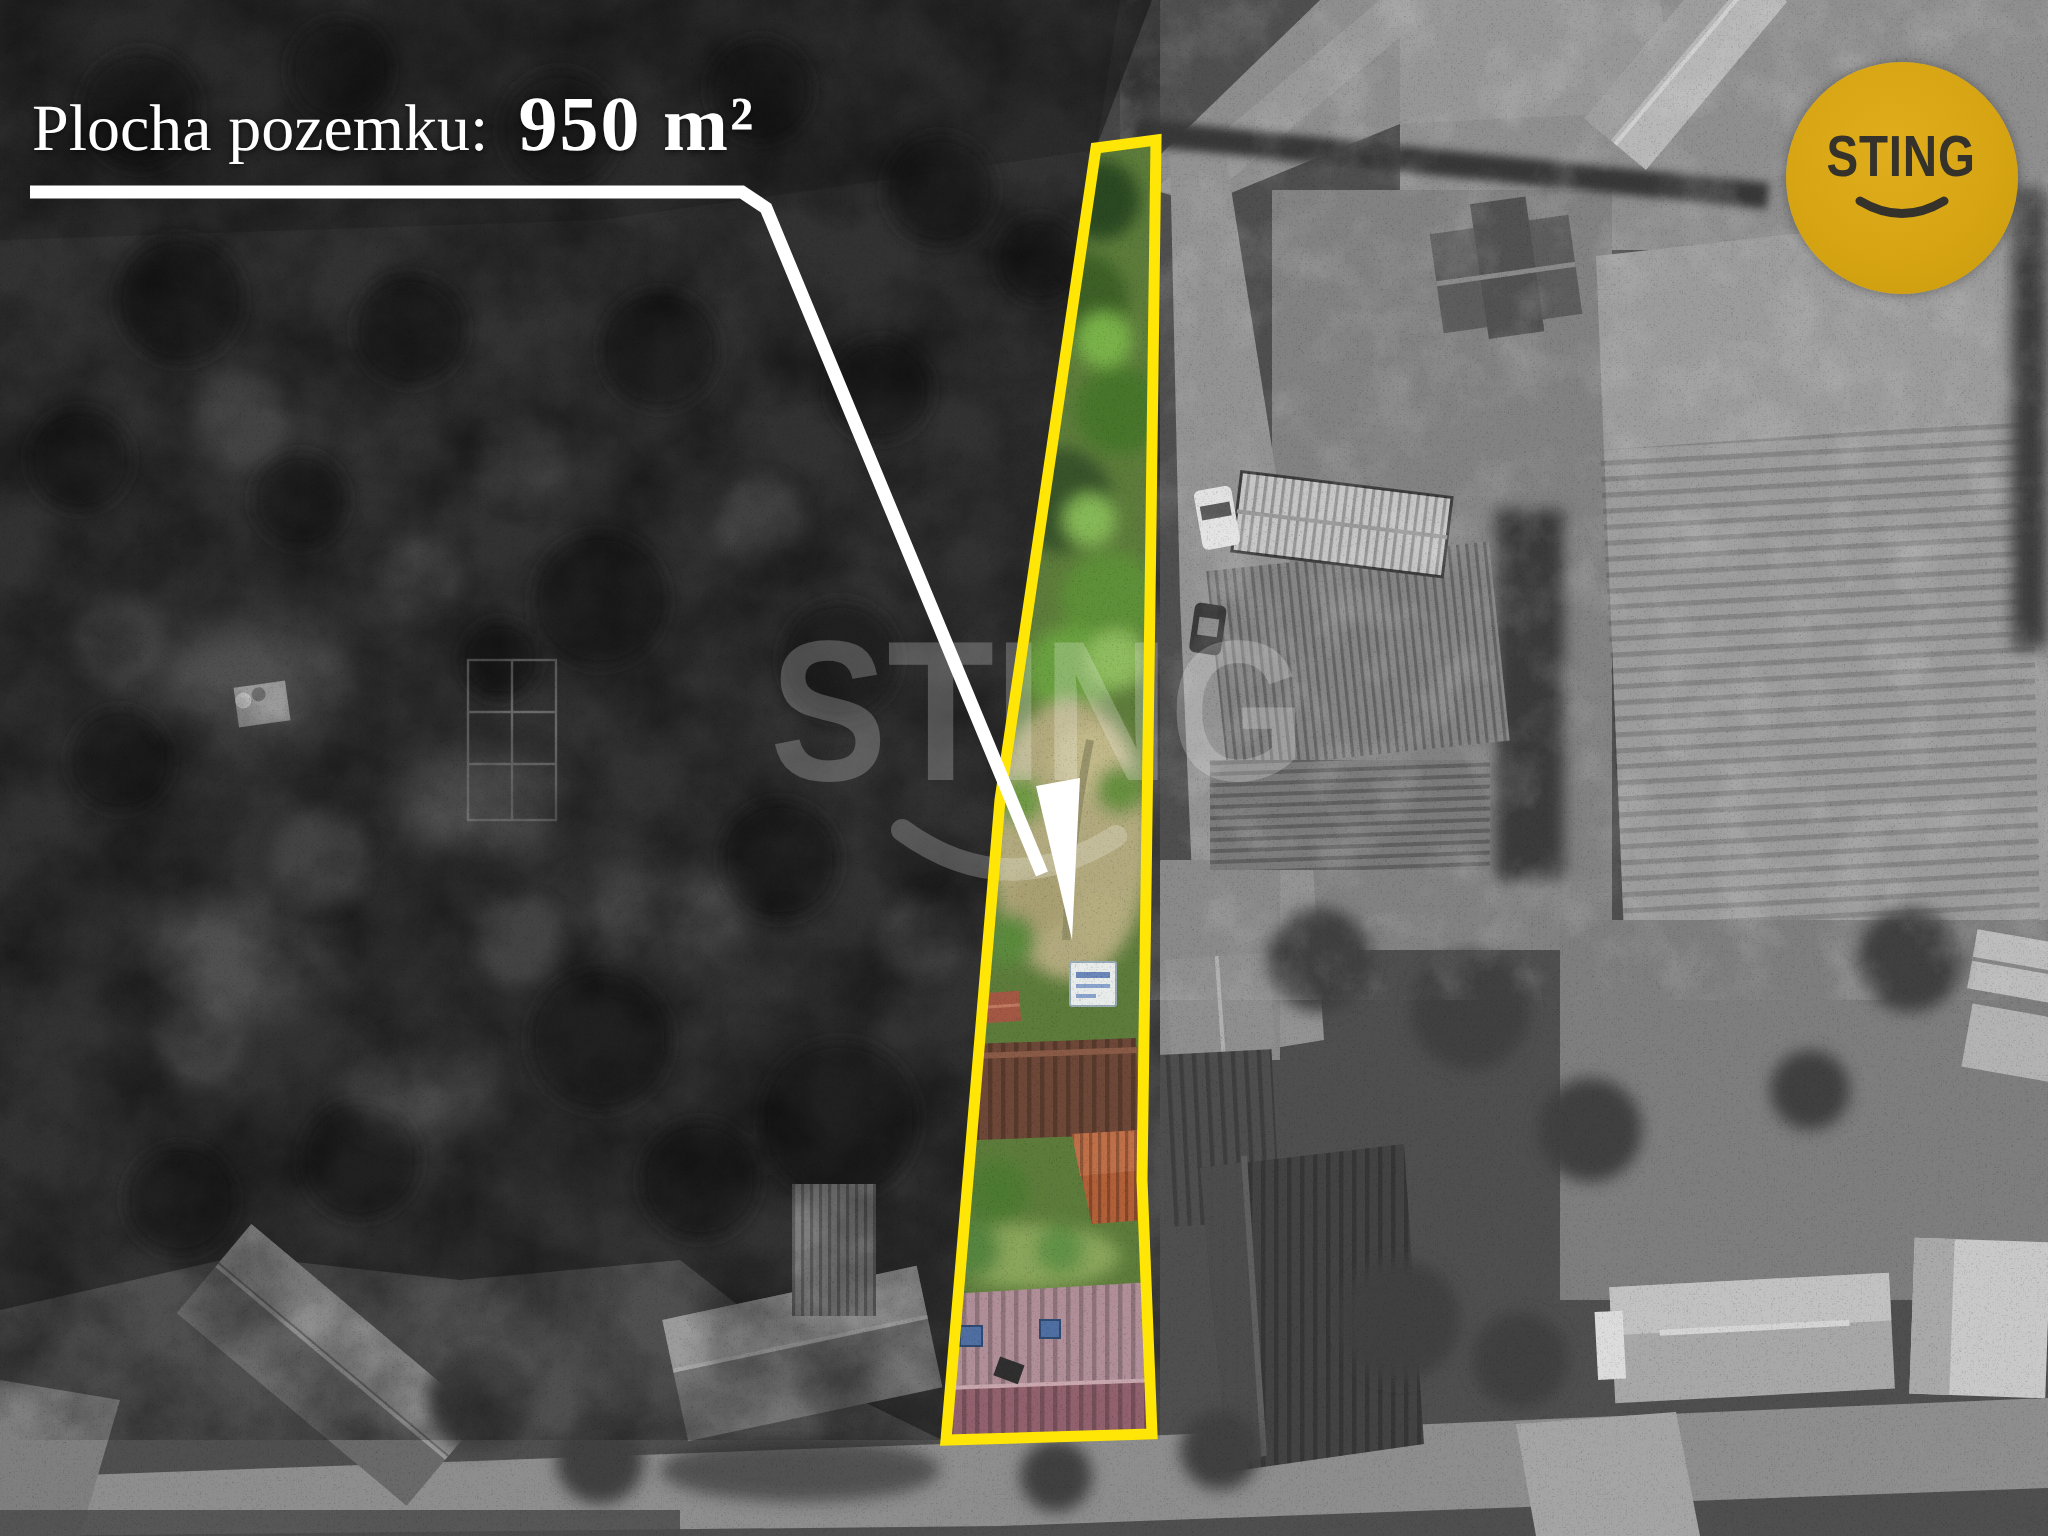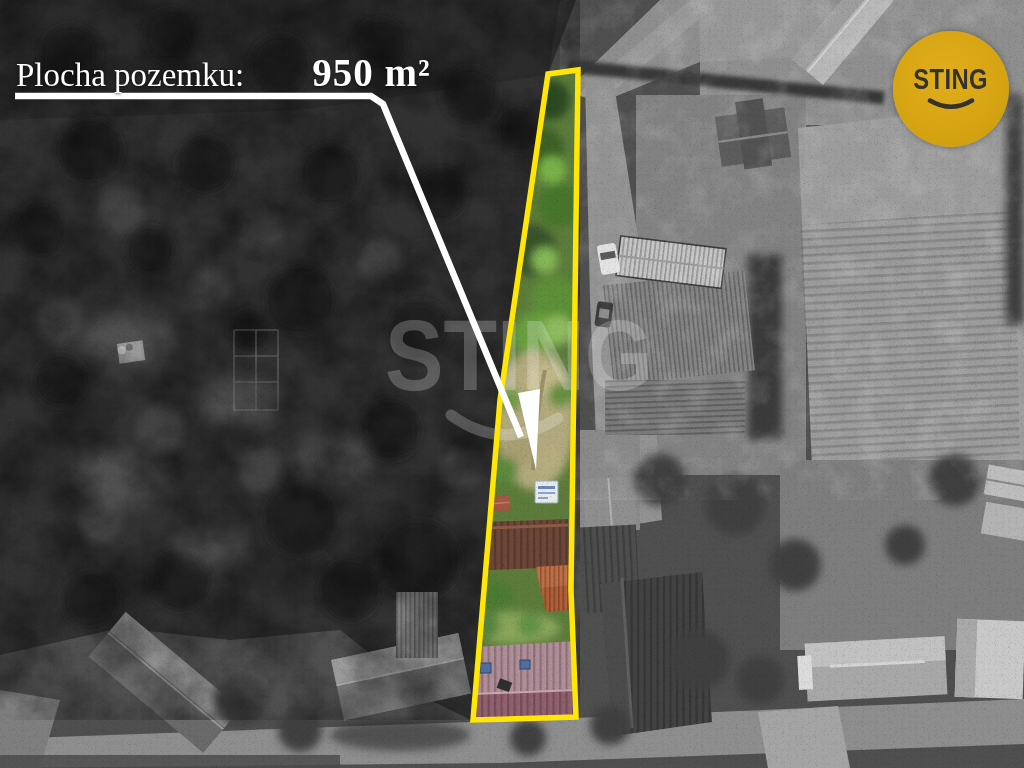--- a/index.html
+++ b/index.html
@@ -2,25 +2,25 @@
 <html><head>
 <meta charset="utf-8">
 <style>
   html,body{margin:0;padding:0;background:#222;}
   .stage{position:relative;width:1024px;height:768px;overflow:hidden;background:#4f4f4f;
          font-family:"Liberation Sans",sans-serif;}
   .stage svg.scene{position:absolute;left:0;top:0;}
   svg text.wm{font-family:"Liberation Sans",sans-serif;font-weight:bold;}
 
   
-  .area-label{position:absolute;left:16px;top:50px;display:flex;align-items:baseline;gap:28px;
+  .area-label{position:absolute;left:16px;top:40px;display:flex;align-items:baseline;gap:15px;
               color:#ffffff;font-family:"Liberation Serif",serif;
               text-shadow:0 1px 3px rgba(0,0,0,.65);white-space:nowrap;}
   .area-label .prefix{font-size:33px;font-weight:normal;}
-  .area-label .value{font-size:39px;font-weight:bold;letter-spacing:1px;margin-left:40px;}
+  .area-label .value{font-size:39px;font-weight:bold;letter-spacing:1px;}
 
   
   .logo{position:absolute;left:893px;top:31px;width:116px;height:116px;border-radius:50%;
         background:radial-gradient(circle at 45% 38%, #e0ae1c 0%, #d7a513 55%, #c99a0e 100%);
         display:flex;flex-direction:column;align-items:center;justify-content:center;
         box-shadow:0 0 6px rgba(0,0,0,.35);}
   .logo .logo-text{color:#34322a;font-weight:bold;font-size:29px;letter-spacing:.5px;
                    transform:scaleX(.82);line-height:1;}
   .logo svg{margin-top:3px;}
 </style>

